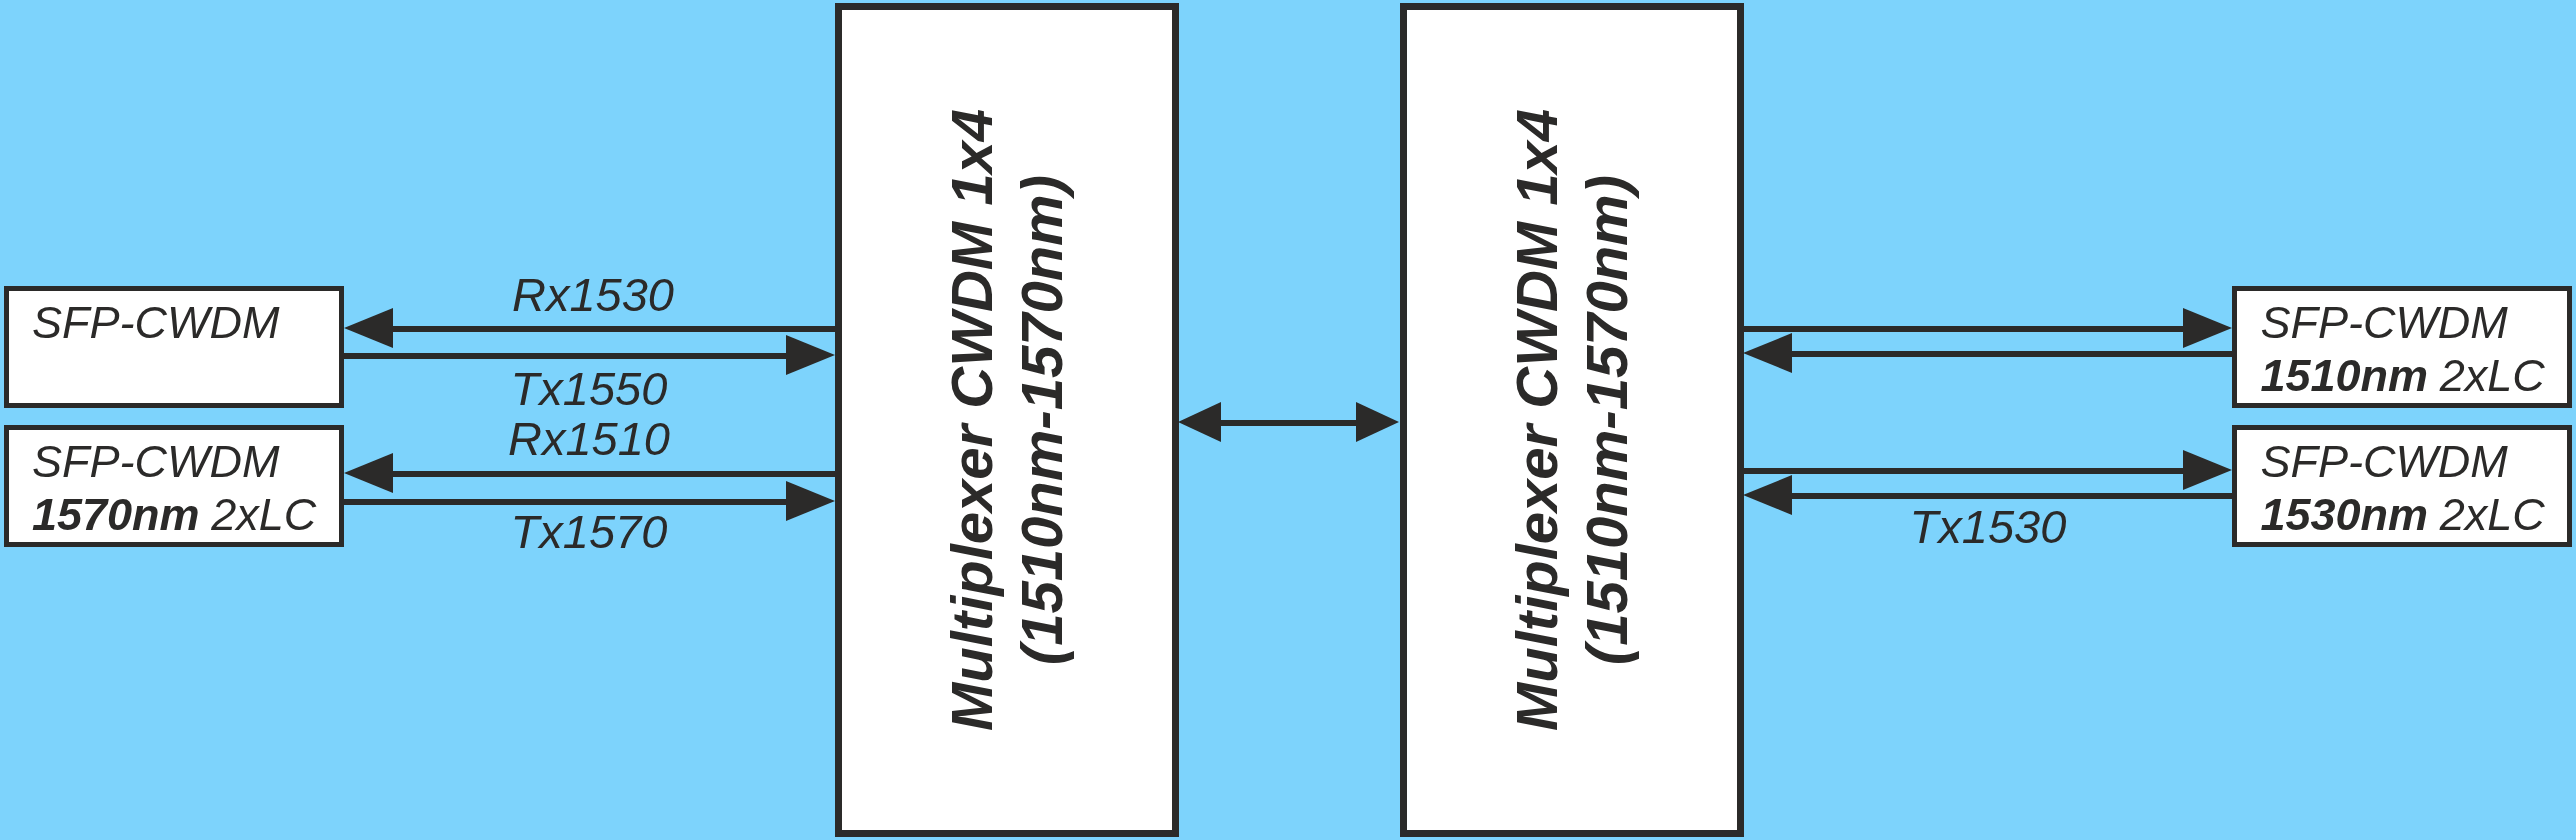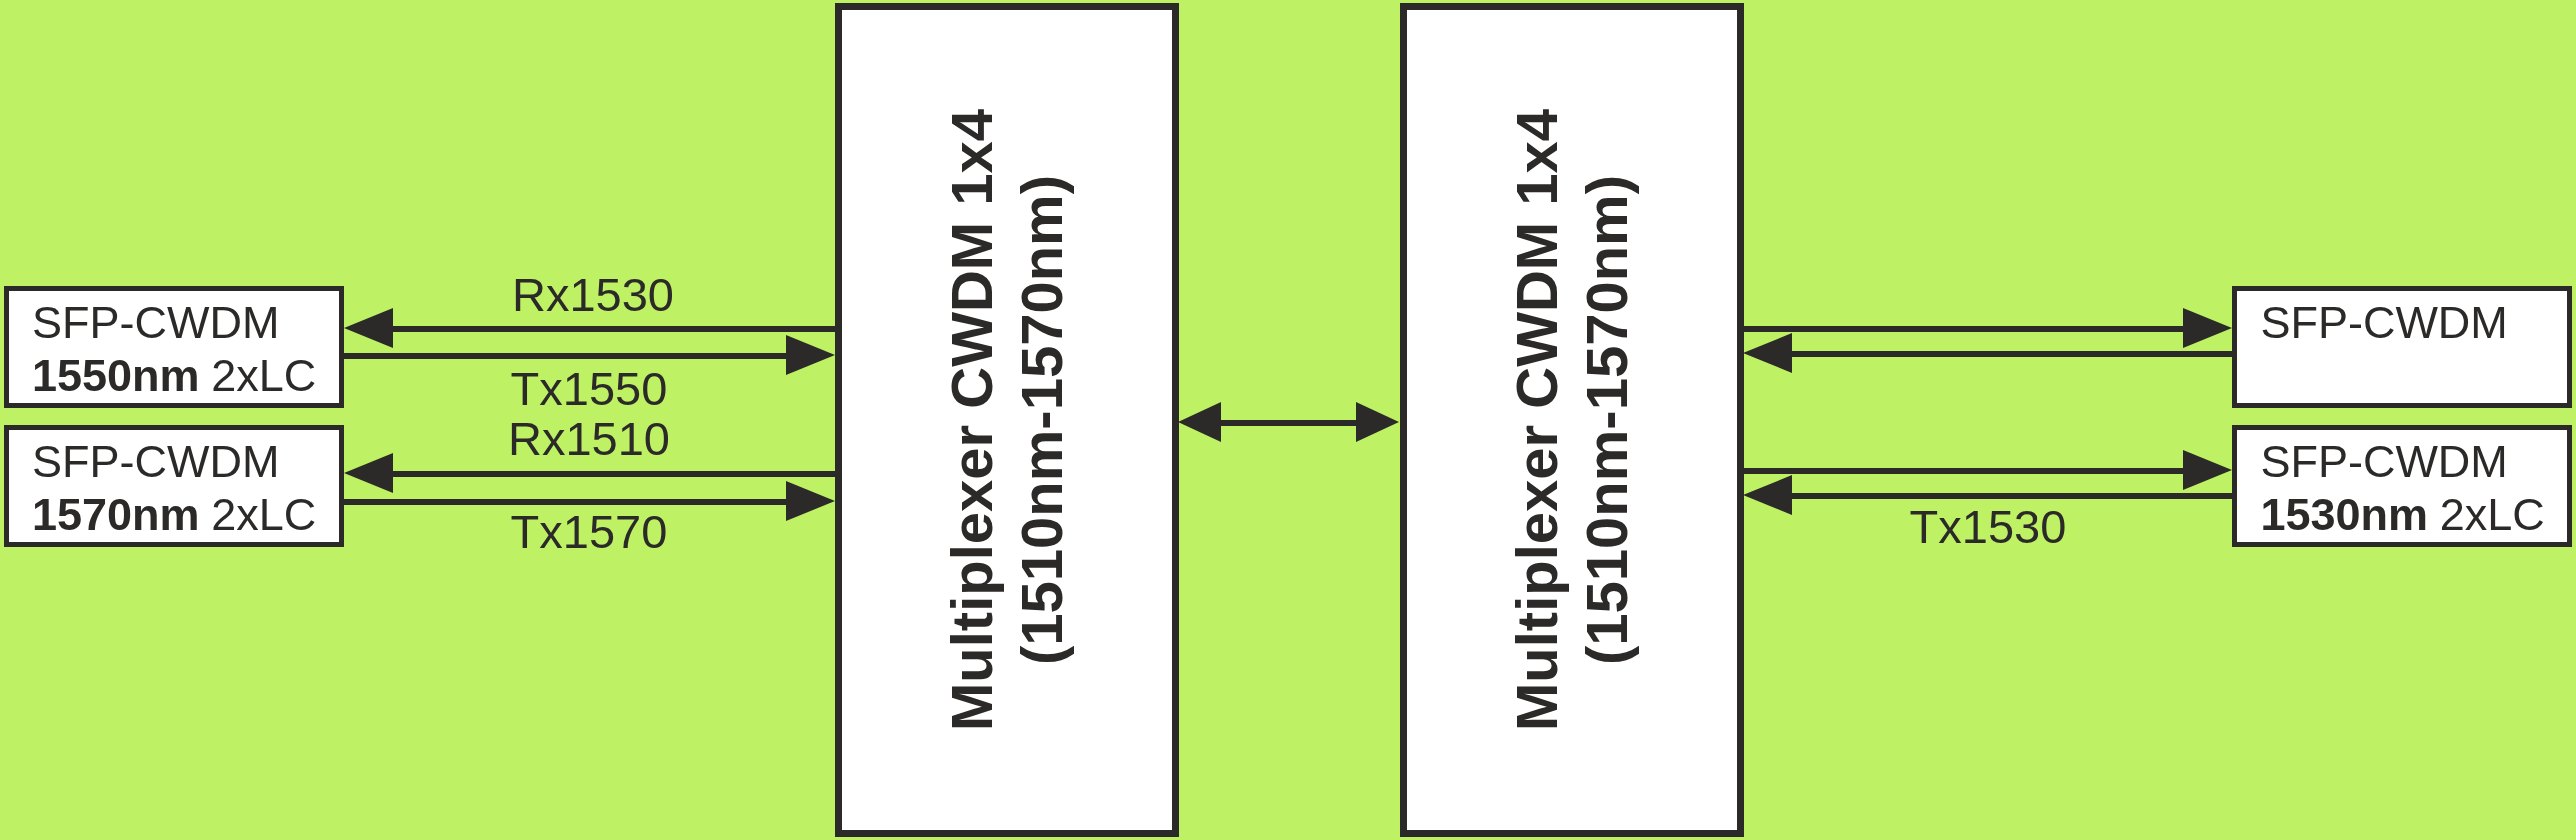--- a/index.html
+++ b/index.html
@@ -70,33 +70,33 @@
     width: 378px;
     text-align: center;
     font-size: 47px;
     line-height: 54px;
     white-space: nowrap;
   }
 </style>
 </head>
 <body>
 
-<div class="canvas" style="--ink: #2b2a29; background: #bef264;">
+<div class="canvas" style="--ink: #2b2a29; background: #7dd3fc; font-style: italic;">
 
   <div class="box sfp" style="left:3.6px; top:286px;">
     <div>SFP-CWDM</div>
-    <div><span class="wl">1550nm</span><span class="conn">2xLC</span></div>
   </div>
   <div class="box sfp" style="left:3.6px; top:425px;">
     <div>SFP-CWDM</div>
     <div><span class="wl">1570nm</span><span class="conn">2xLC</span></div>
   </div>
 
   <div class="box sfp" style="left:2232px; top:286px;">
     <div>SFP-CWDM</div>
+    <div><span class="wl">1510nm</span><span class="conn">2xLC</span></div>
   </div>
   <div class="box sfp" style="left:2232px; top:425px;">
     <div>SFP-CWDM</div>
     <div><span class="wl">1530nm</span><span class="conn">2xLC</span></div>
   </div>
 
   <div class="box mux" style="left:835px; top:2.7px;">
     <div class="mux-text">
       <div>Multiplexer CWDM 1x4</div>
       <div>(1510nm-1570nm)</div>

